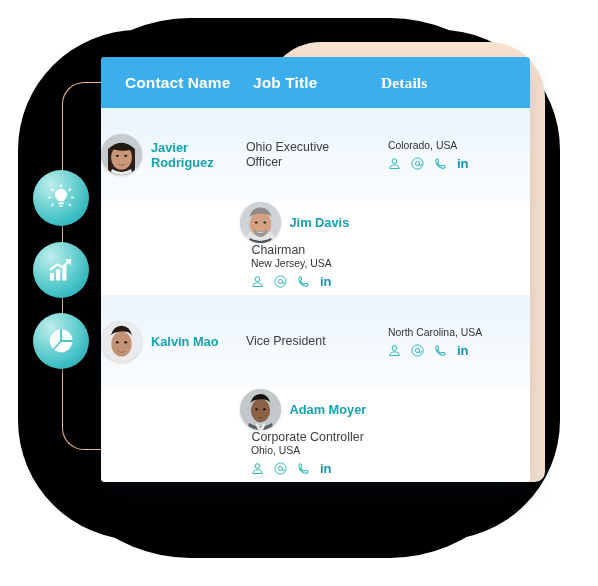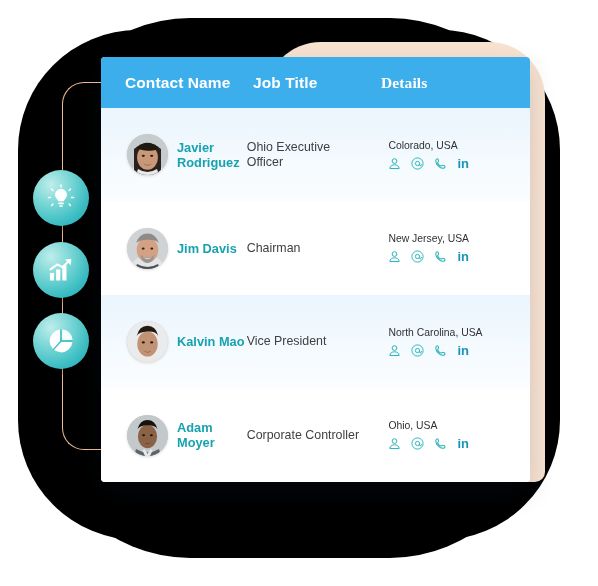--- a/index.html
+++ b/index.html
@@ -109,25 +109,25 @@
   .col-title  { width: 128px; }
   .col-detail { width: 149px; font-family: Liberation Serif, serif; }
 
   .row {
     display: flex;
     align-items: center;
     height: 93.5px;
     box-sizing: border-box;
   }
   .row.tint  { background: linear-gradient(180deg, #EAF5FD 0%, #F4FAFE 55%, #FBFDFF 100%); }
-  .row.plain { background: #ffffff; }
+  .row.plain { background: #ffffff; flex-direction: column; }
 
   .cell-name {
     width: 152px;
-    padding-left: 26px;
+    padding-left: 0;
     box-sizing: border-box;
     display: flex;
     align-items: center;
     gap: 9px;
   }
   .avatar {
     width: 41px;
     height: 41px;
     border-radius: 50%;
     flex: 0 0 41px;

